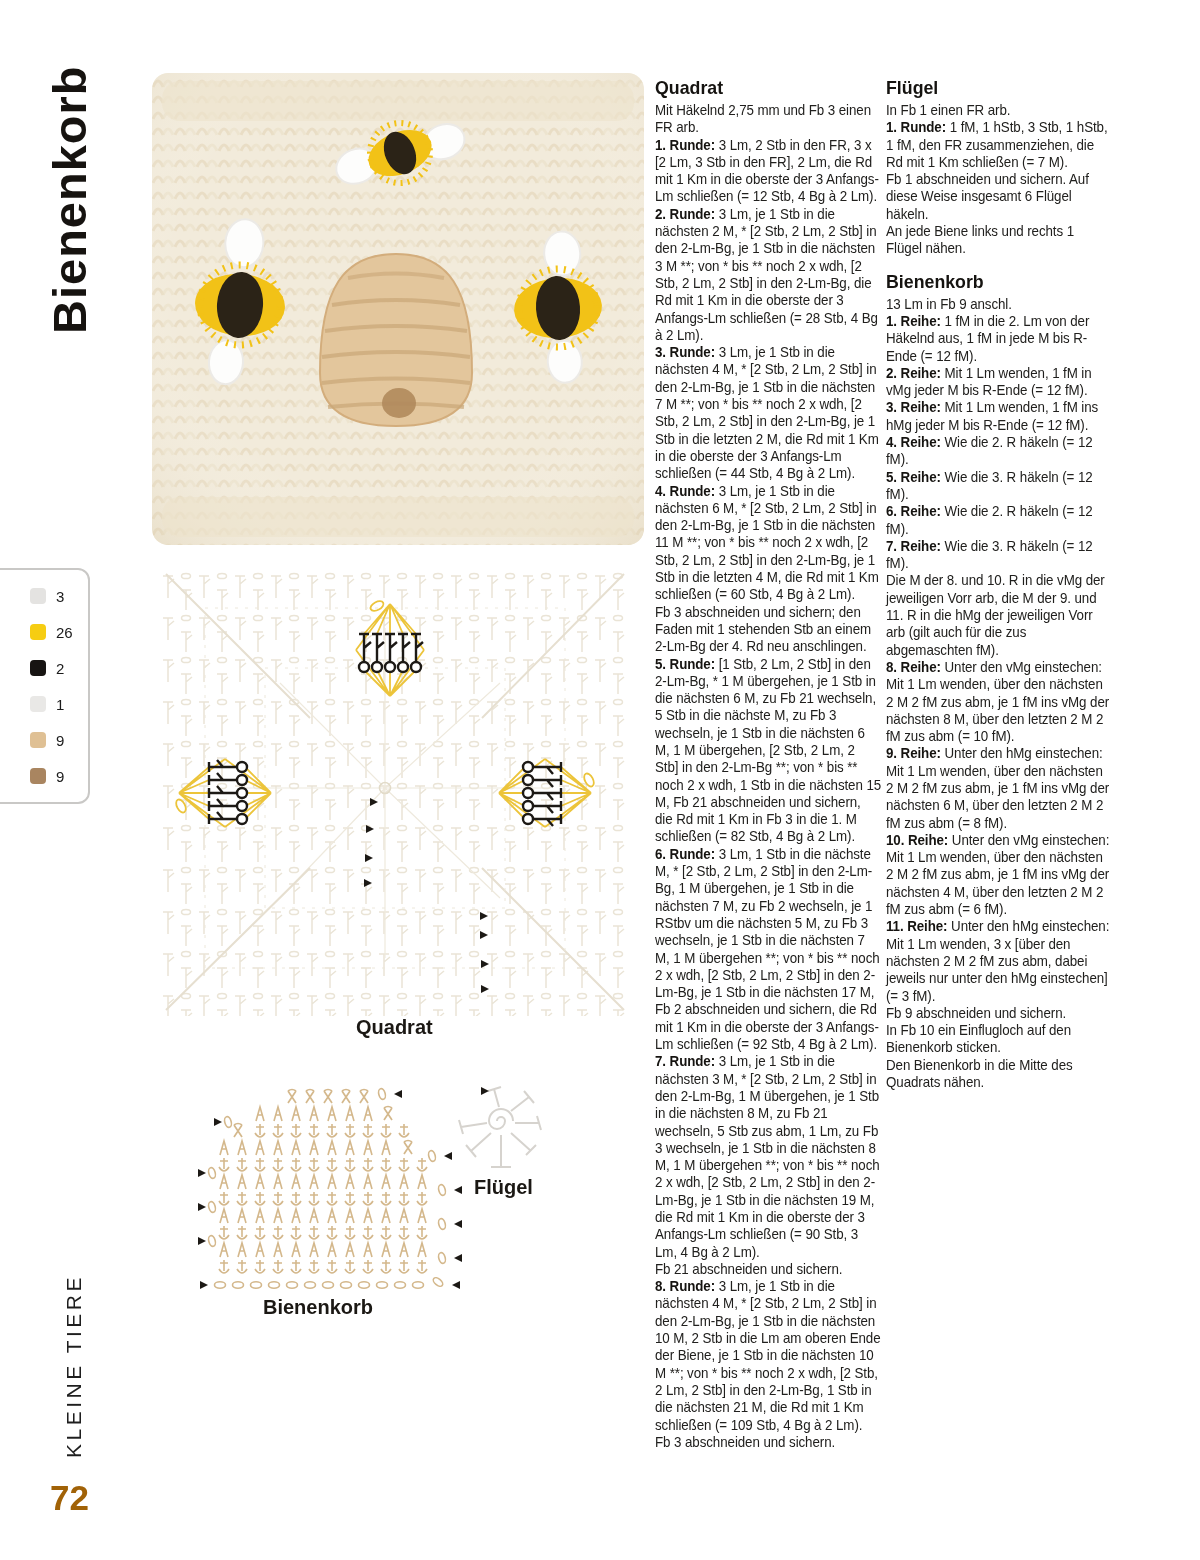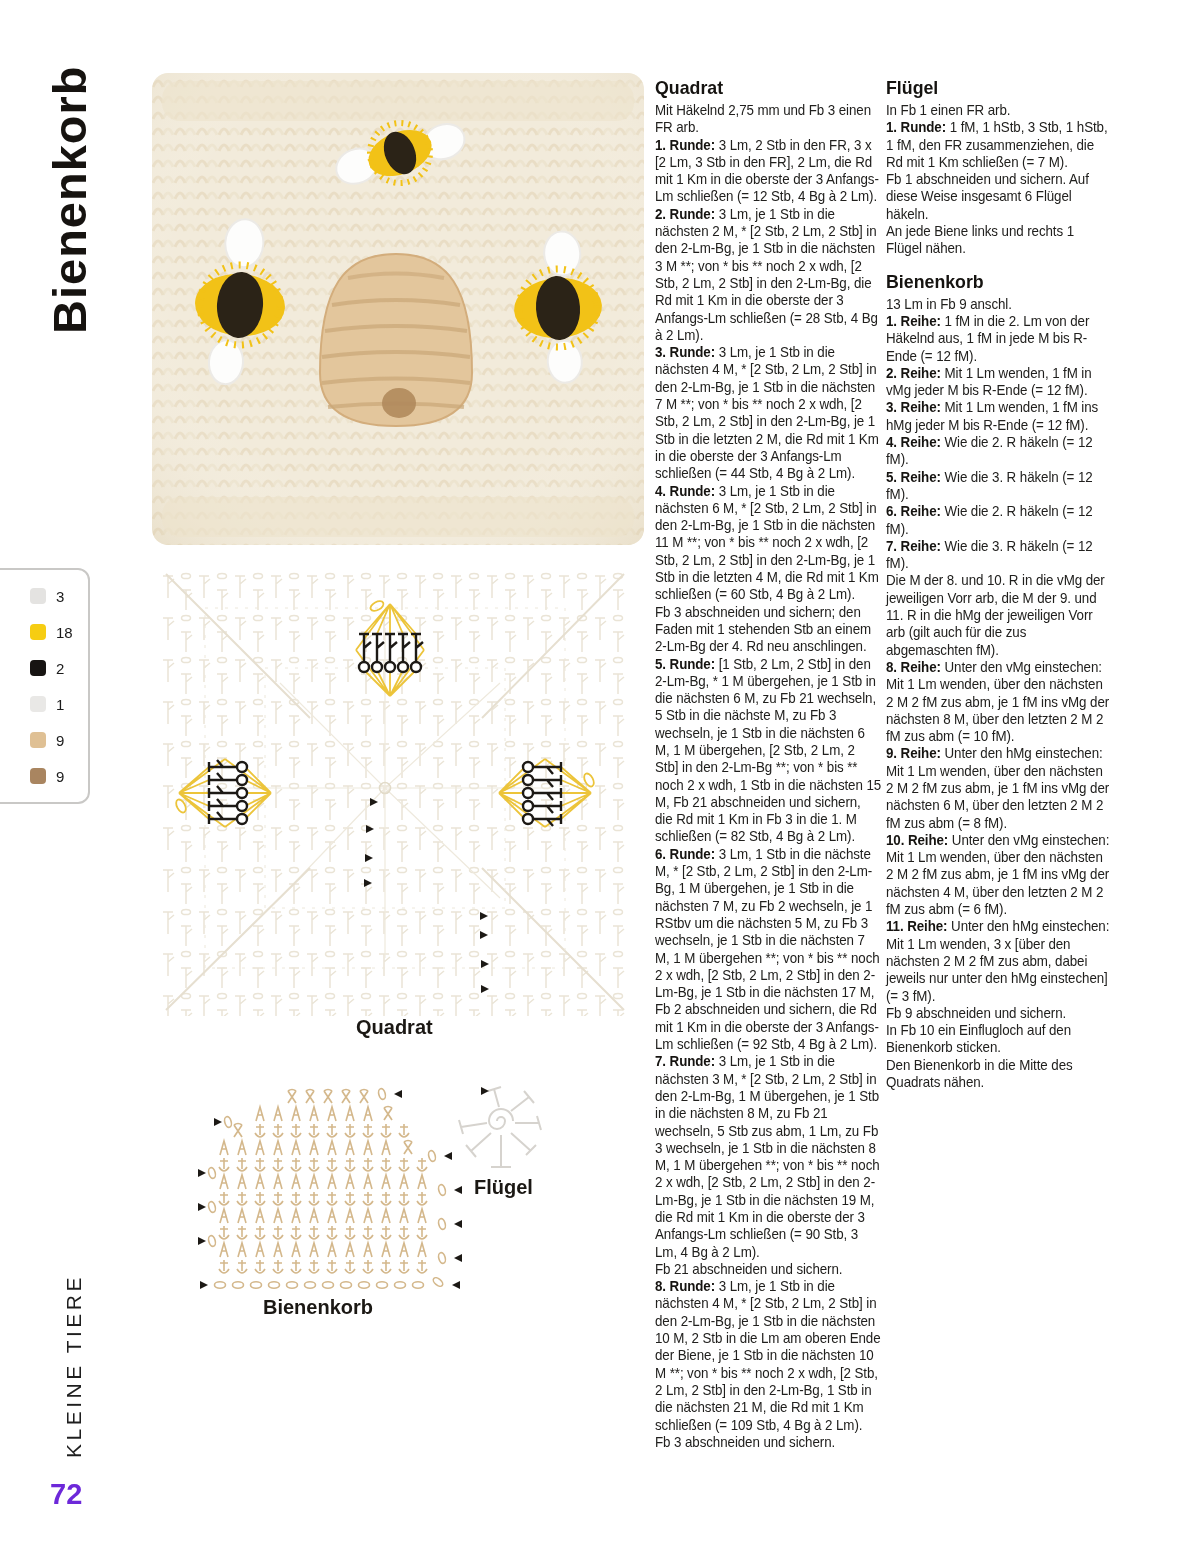--- a/index.html
+++ b/index.html
@@ -4,21 +4,21 @@
 <style>
   html,body{margin:0;padding:0;background:#ffffff;}
   .page{position:relative;width:1200px;height:1560px;background:#ffffff;overflow:hidden;
         font-family:"Liberation Sans", sans-serif;color:#1b1814;}
 
   
   .vtitle{position:absolute;left:42px;top:334px;transform:rotate(-90deg);transform-origin:0 0;
           font-size:47px;font-weight:800;letter-spacing:1px;white-space:nowrap;color:#161310;}
   .vsection{position:absolute;left:62px;top:1458px;transform:rotate(-90deg);transform-origin:0 0;
           font-size:21px;font-weight:400;letter-spacing:3.5px;white-space:nowrap;color:#1e1e1e;}
-  .pagenum{position:absolute;left:50px;top:1478px;font-size:29px;font-weight:800;color:#6d28d9;}
+  .pagenum{position:absolute;left:50px;top:1478px;font-size:35px;font-weight:800;color:#a16207;}
 
   
   .photo{position:absolute;left:152px;top:73px;width:492px;height:472px;border-radius:14px;overflow:hidden;}
 
   
   .legend{position:absolute;left:-28px;top:568px;width:118px;height:236px;background:#fff;
           border:2px solid #c9c8c6;border-radius:12px;box-sizing:border-box;
           display:flex;flex-direction:column;justify-content:flex-start;padding:18px 0 0 56px;gap:20px;}
   .legend-row{display:flex;align-items:center;gap:10px;height:16px;}
   .swatch{width:16px;height:16px;border-radius:4px;flex:0 0 auto;}
@@ -98,21 +98,21 @@
   </div>
 
   <div class="legend">
     <div style="display:flex;flex-direction:column;gap:20px;">
         <div class="legend-row">
           <span class="swatch" style="background: rgb(228, 227, 225);"></span>
           <span class="swatch-label">3</span>
         </div>
         <div class="legend-row">
           <span class="swatch" style="background: rgb(246, 205, 18);"></span>
-          <span class="swatch-label">18</span>
+          <span class="swatch-label">26</span>
         </div>
         <div class="legend-row">
           <span class="swatch" style="background: rgb(23, 20, 18);"></span>
           <span class="swatch-label">2</span>
         </div>
         <div class="legend-row">
           <span class="swatch" style="background: rgb(233, 232, 230);"></span>
           <span class="swatch-label">1</span>
         </div>
         <div class="legend-row">

